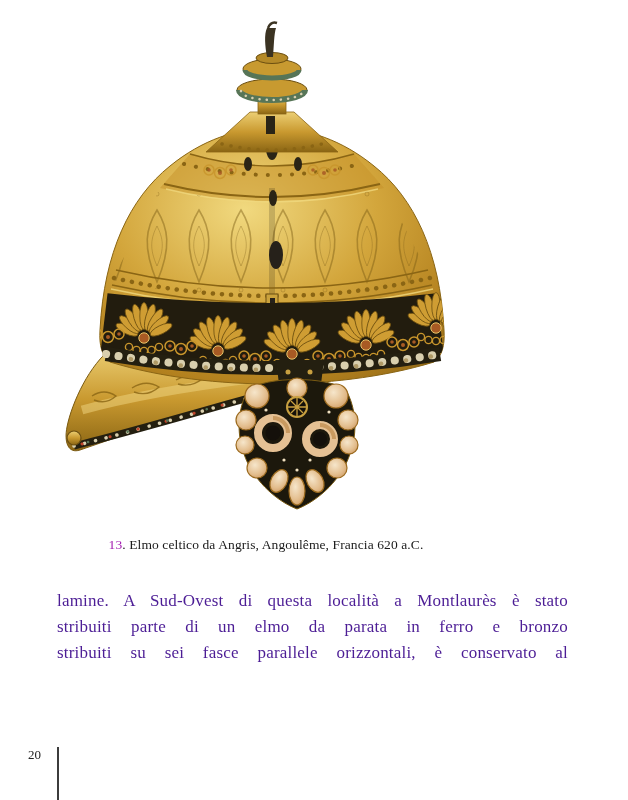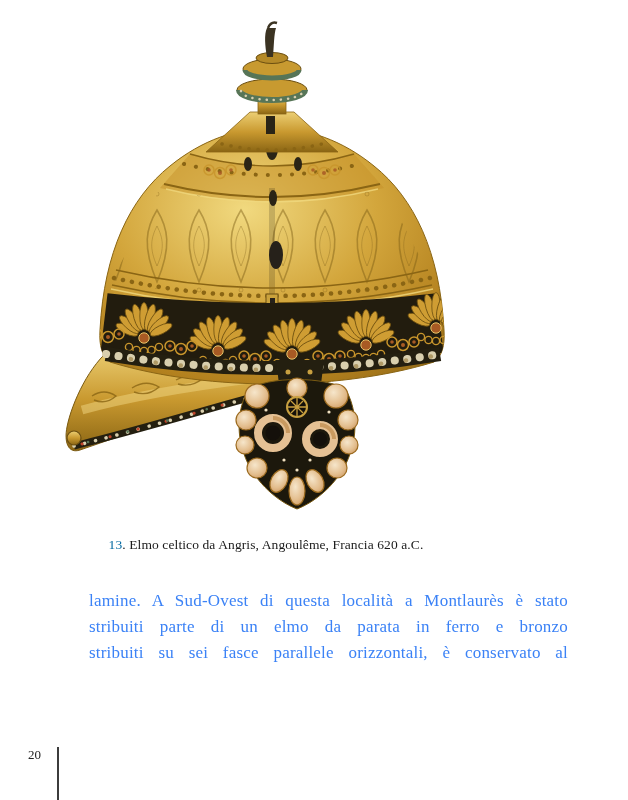--- a/index.html
+++ b/index.html
@@ -5,25 +5,25 @@
   html,body { margin:0; padding:0; background:#ffffff; }
   .page {
     position:relative; width:628px; height:800px; background:#ffffff;
     font-family:"Liberation Serif", serif; color:#1c1c1c; overflow:hidden;
   }
   .figure-wrap { position:absolute; left:52px; top:12px; width:400px; height:505px; }
   .caption {
     position:absolute; left:52px; top:537px; width:428px;
     text-align:center; font-size:13.5px; letter-spacing:0.1px; color:#1a1a1a;
   }
-  .cap-num { color:#0369a1; }
+  .cap-num { color:#a21caf; }
   .bodytext { position:absolute; left:57px; top:588px; width:511px; }
   .line {
     font-size:17px; line-height:26px; text-align:justify; text-align-last:justify;
-    letter-spacing:0.2px; color:#3b82f6; white-space:normal;margin-left:32px;
+    letter-spacing:0.2px; color:#4c1d95; white-space:normal;
   }
   .pagenum { position:absolute; left:28px; top:747px; font-size:13px; color:#222; }
   .footer-rule { position:absolute; left:57px; top:747px; width:1.5px; height:53px; background:#3c3c3c; }
 </style>
 </head>
 <body>
 
 <div class="page">
 
   <div class="figure-wrap">

